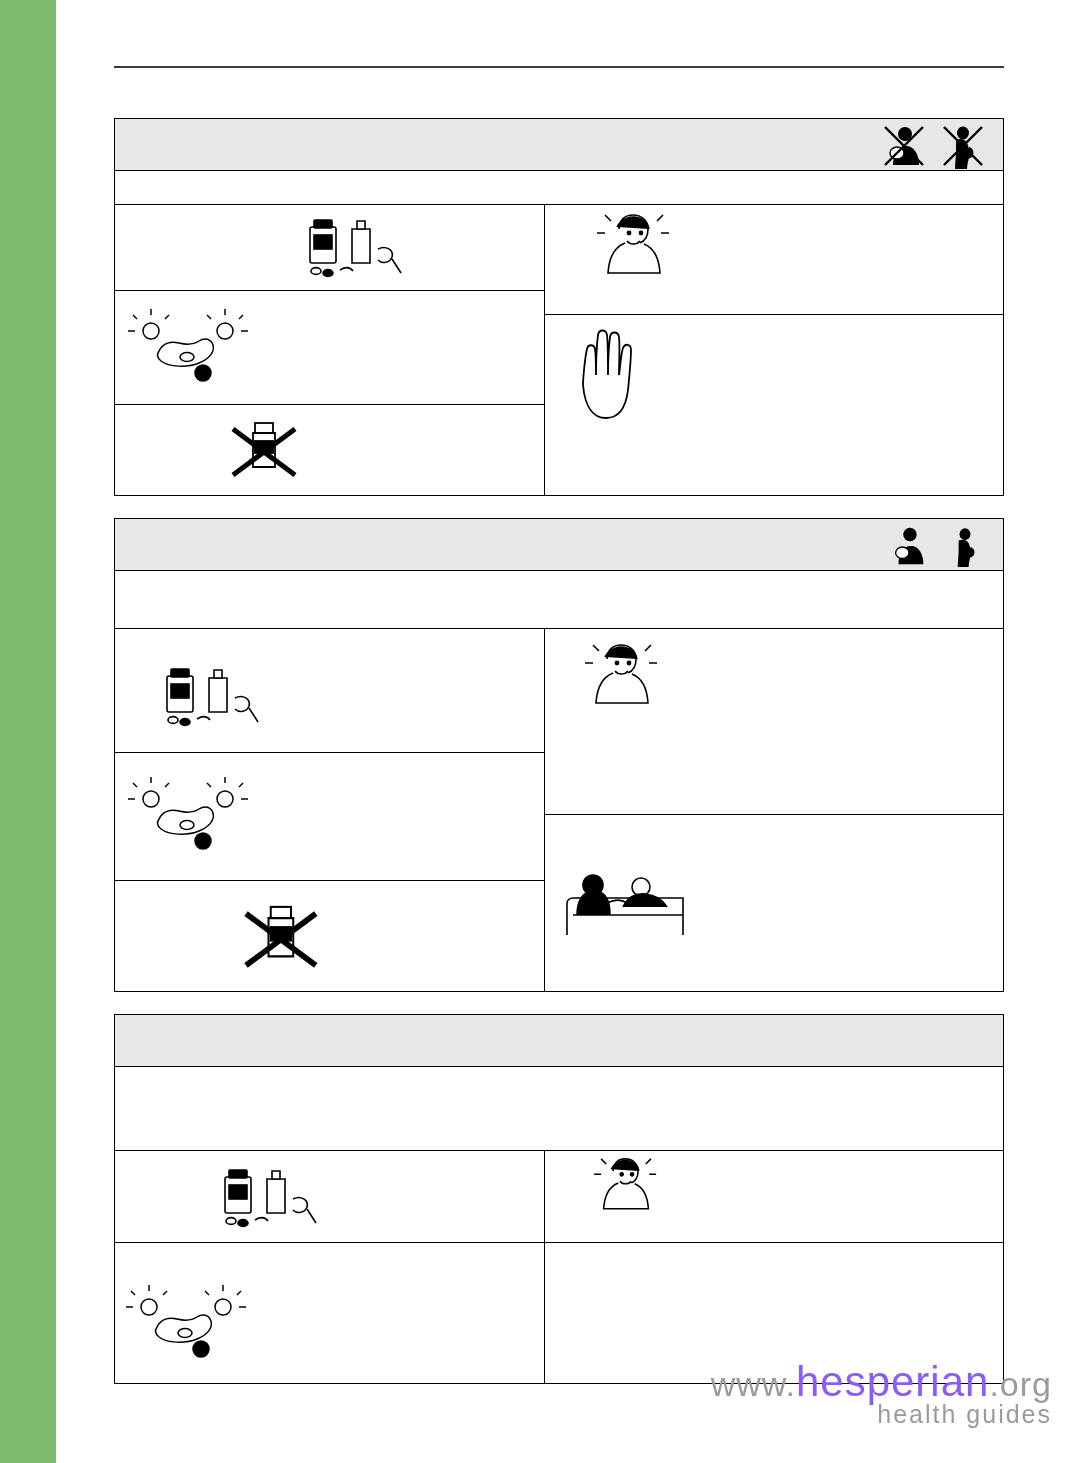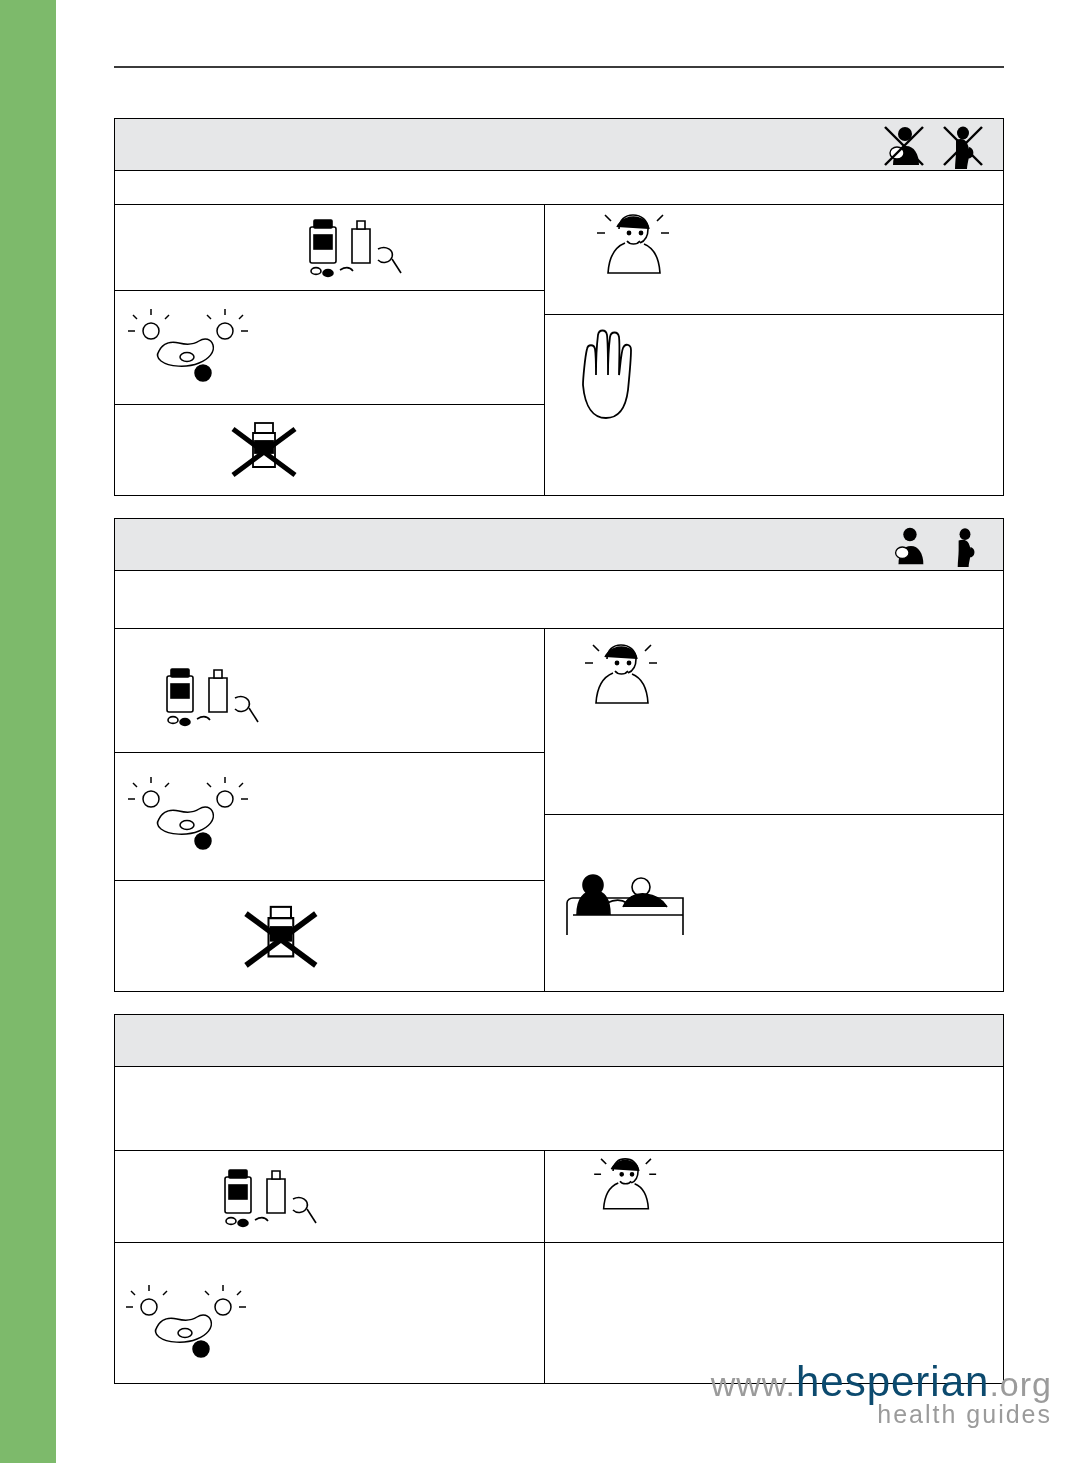--- a/index.html
+++ b/index.html
@@ -72,21 +72,21 @@
   .cell:last-child{border-bottom:none;}
   .cell .txt{font-size:13px;line-height:1.35;color:#111;}
   .pic{position:absolute;}
   
   .footer{
     position:absolute;right:36px;bottom:34px;
     text-align:right;
     color:#9b9b9b;
   }
   .footer .line1{font-size:34px;letter-spacing:1px;}
-  .footer .line1 .brand{font-size:42px;color:#0c4a6e;}
+  .footer .line1 .brand{font-size:42px;color:#8b5cf6;}
   .footer .line2{font-size:25px;letter-spacing:2px;margin-top:-6px;}
   svg{display:block;}
 </style>
 </head>
 <body>
 
 <div class="green-bar"></div>
 
 <div class="page">
 

